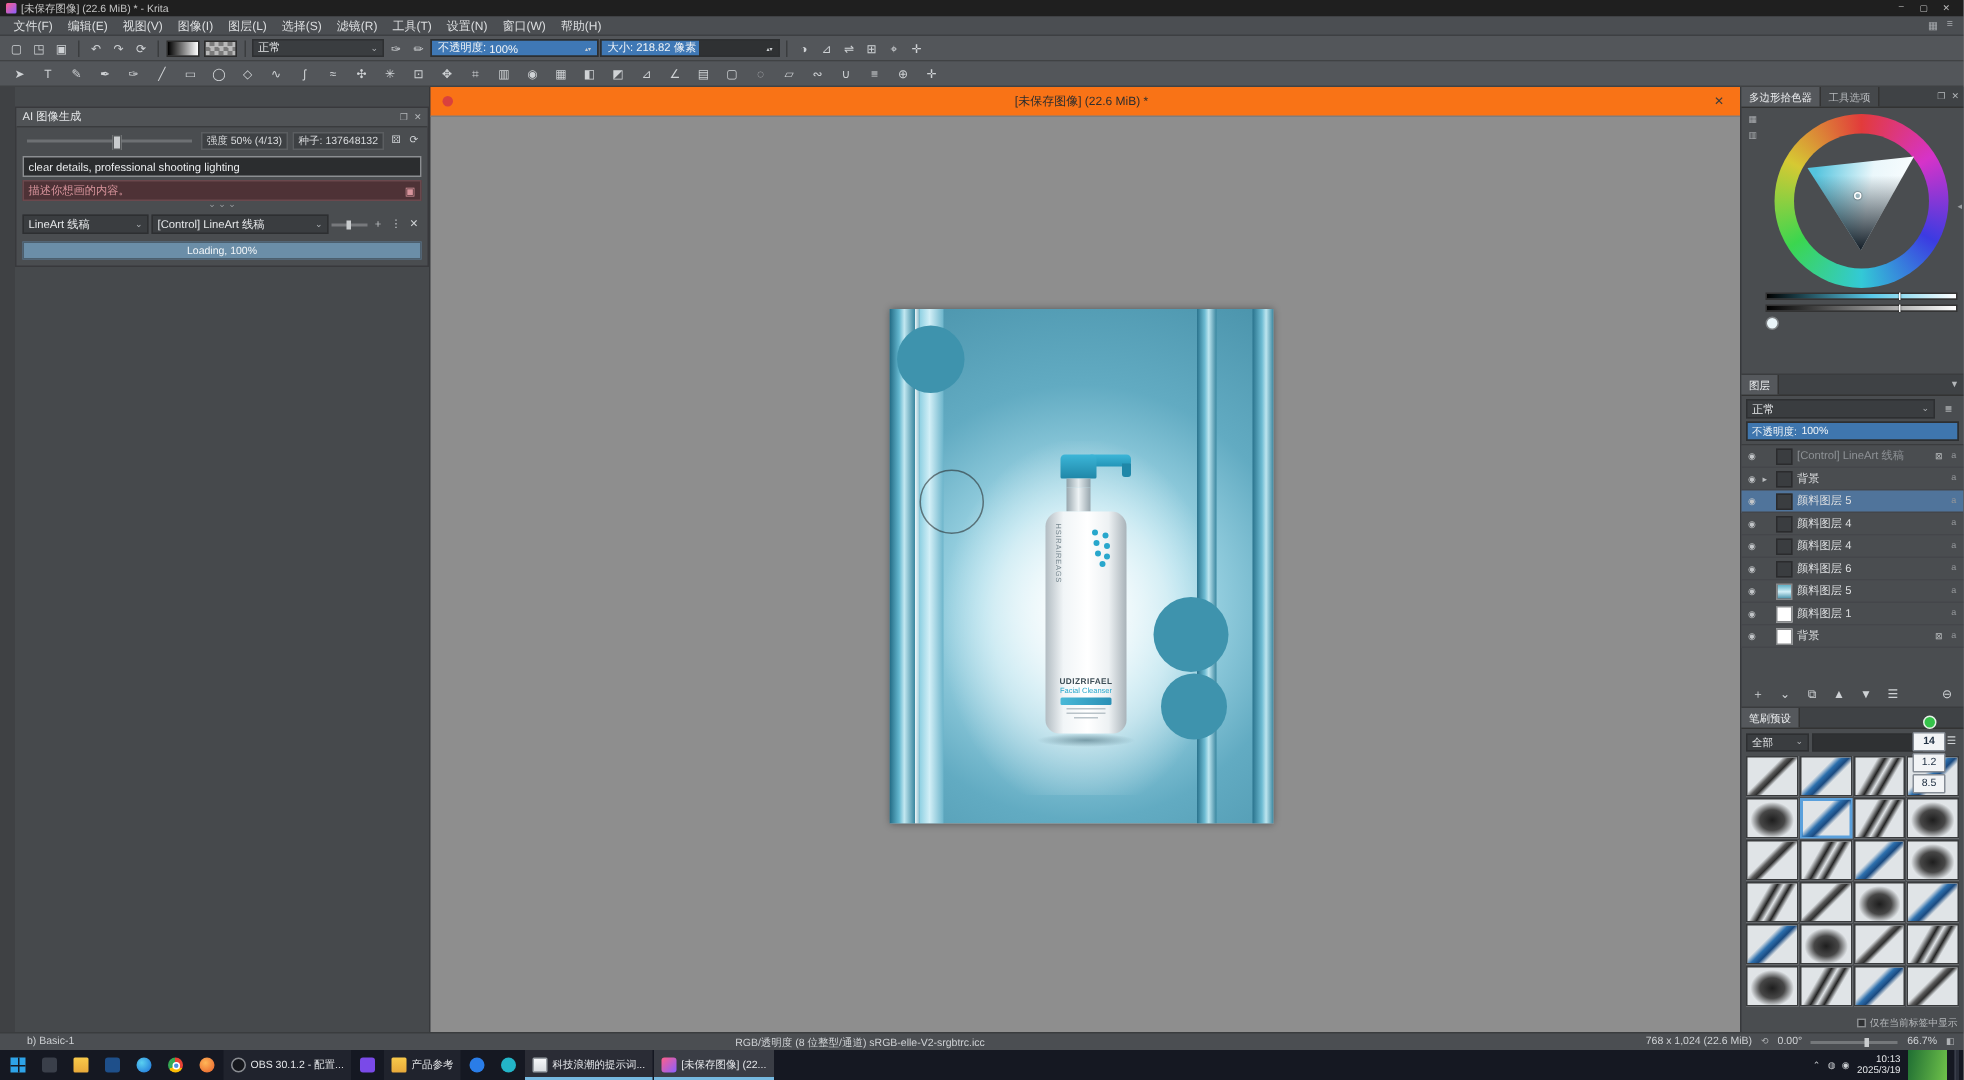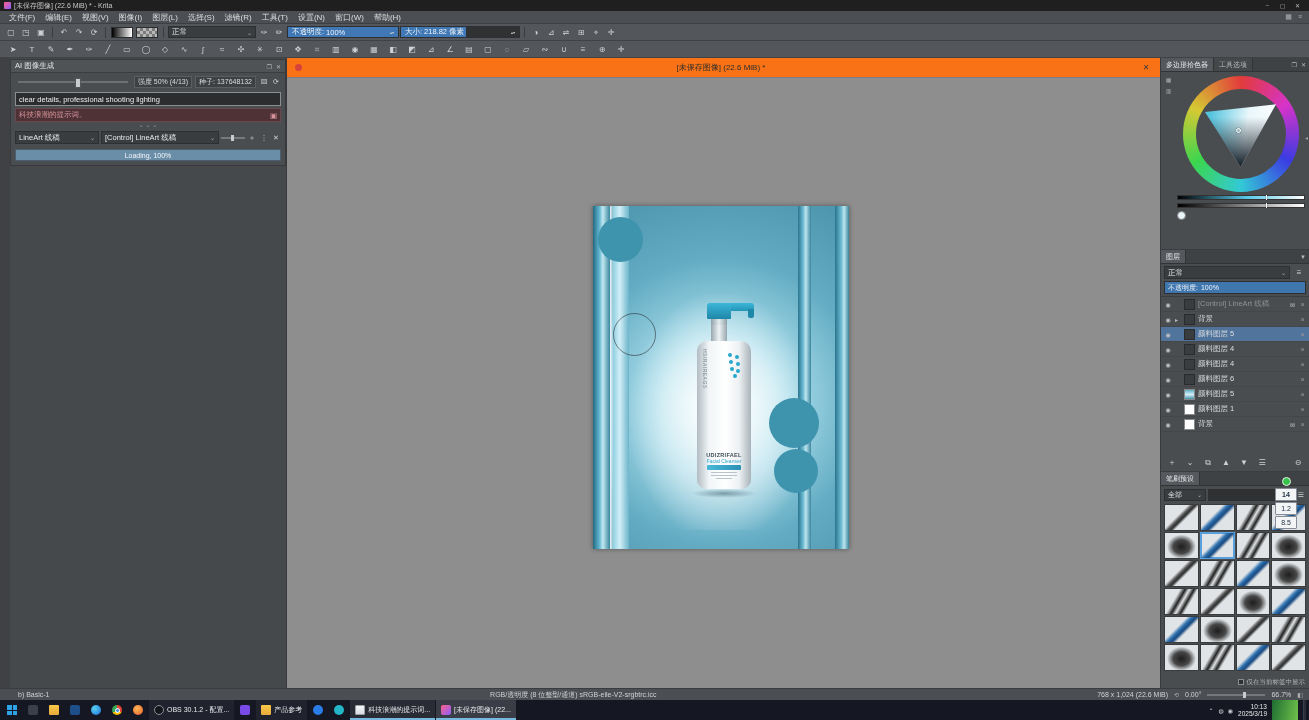--- a/index.html
+++ b/index.html
@@ -34,21 +34,21 @@
   .spinbar span{position:relative;z-index:1}
   .opacity-bar{width:112px}.opacity-bar .fill{width:100%}
   .size-bar{width:120px}.size-bar .fill{width:55%}
   .spins{margin-left:auto;display:flex;flex-direction:column;font-size:4px;line-height:3px;color:#cdd0d3;position:relative;z-index:1}
 
   
   .workspace{flex:1 1 auto;display:flex;min-height:0;background:#3f4144;position:relative}
 
   
   .left-col{width:287px;flex:0 0 auto;background:linear-gradient(90deg,#3f4144 0 10px,#46494c 10px);border-right:1px solid #37393c;padding-left:10px;display:flex;flex-direction:column}
-  .ai-docker{background:#4a4d50;border:1px solid #38393c;margin-top:1px}
+  .ai-docker{background:#4a4d50;border:1px solid #38393c;margin-top:13px}
   .dhead{height:13px;display:flex;align-items:center;padding:0 4px;font-size:7.5px;background:#505356;border-bottom:1px solid #3a3c3e}
   .dtitle{color:#e4e6e8}
   .dicons{margin-left:auto;display:flex;gap:4px;font-size:6px;color:#b4b7ba}
   .ai-row{display:flex;align-items:center;gap:3px;padding:2px 4px;font-size:7.5px}
   .run-icons{display:flex;gap:2px}
   .run-icons .ticon{min-width:10px;font-size:7px}
   .run-icons .ticon:nth-of-type(4){color:#7ac36a}
   .ai-select{flex:1;height:13px;background:#3a3d40;border:1px solid #2d2f31;display:flex;align-items:center;justify-content:space-between;padding:0 3px;font-size:7.5px;color:#e6e8ea;white-space:nowrap;overflow:hidden}
   .ai-slider{flex:1;height:2px;background:#6d7073;position:relative;margin:0 3px}
   .ai-slider::after{content:"";position:absolute;left:52%;top:-3px;width:4px;height:8px;background:#c9ccce;border:1px solid #55585a}
@@ -352,21 +352,21 @@
           <span class="ai-chip">强度 50% (4/13)</span>
           <span class="ai-chip">种子: 137648132</span>
           <span class="run-icons">
 
           <span class="ticon">⚄</span>
               <span class="ticon">⟳</span>
             </span>
         </div>
         <div class="ai-input">clear details, professional shooting lighting</div>
         <div class="ai-neg">
-          <span>科技浪潮的提示词。</span>
+          <span>描述你想画的内容。</span>
           <span>▣</span>
         </div>
         <div class="collapse-row">⌄ ⌄ ⌄</div>
         <div class="ctl-row">
           <div class="ai-select ctl-s1">
             <span>LineArt 线稿</span>
             <span class="caret">⌄</span>
           </div>
           <div class="ai-select">
             <span>[Control] LineArt 线稿</span>

